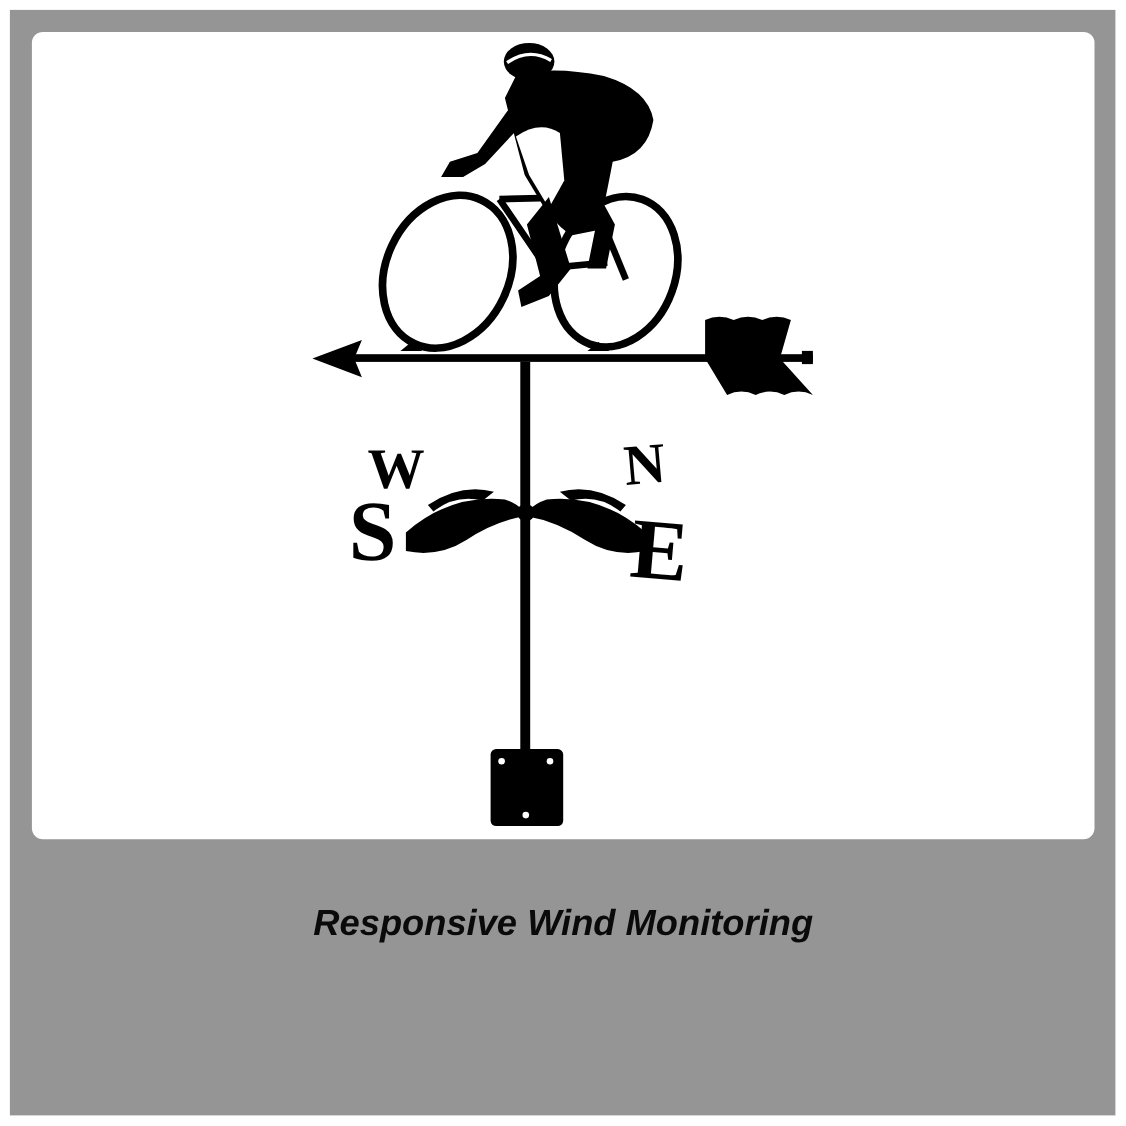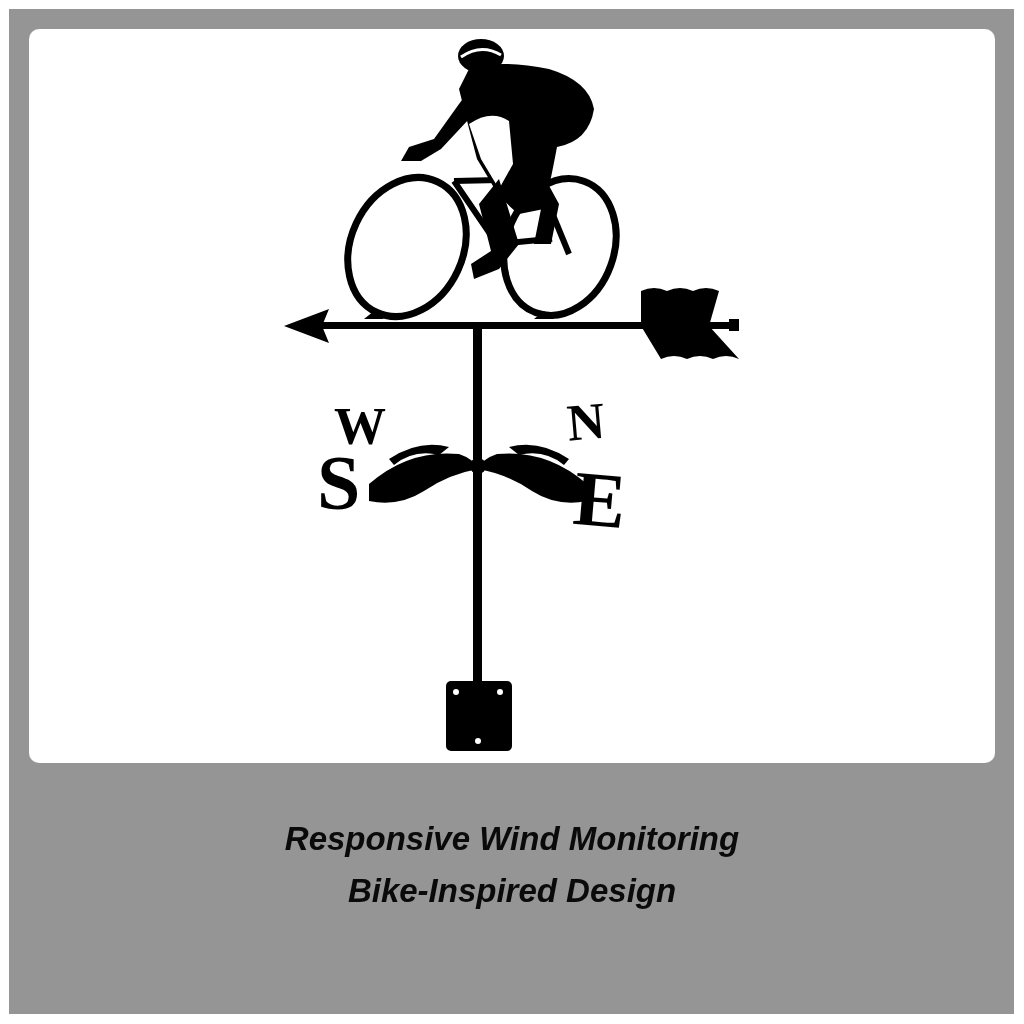--- a/index.html
+++ b/index.html
@@ -68,14 +68,13 @@
       <rect x="417" y="652" width="66" height="70" rx="5" fill="#000"></rect>
       <circle cx="427" cy="663" r="3" fill="#fff"></circle>
       <circle cx="471" cy="663" r="3" fill="#fff"></circle>
       <circle cx="449" cy="712" r="3" fill="#fff"></circle>
     </g>
   </svg>
 </div>
 
 <div class="captions">
   <span class="cap">Responsive Wind Monitoring</span>
-  <span class="cap">Bike-Inspired Design</span>
 </div>
 
 </body></html>

